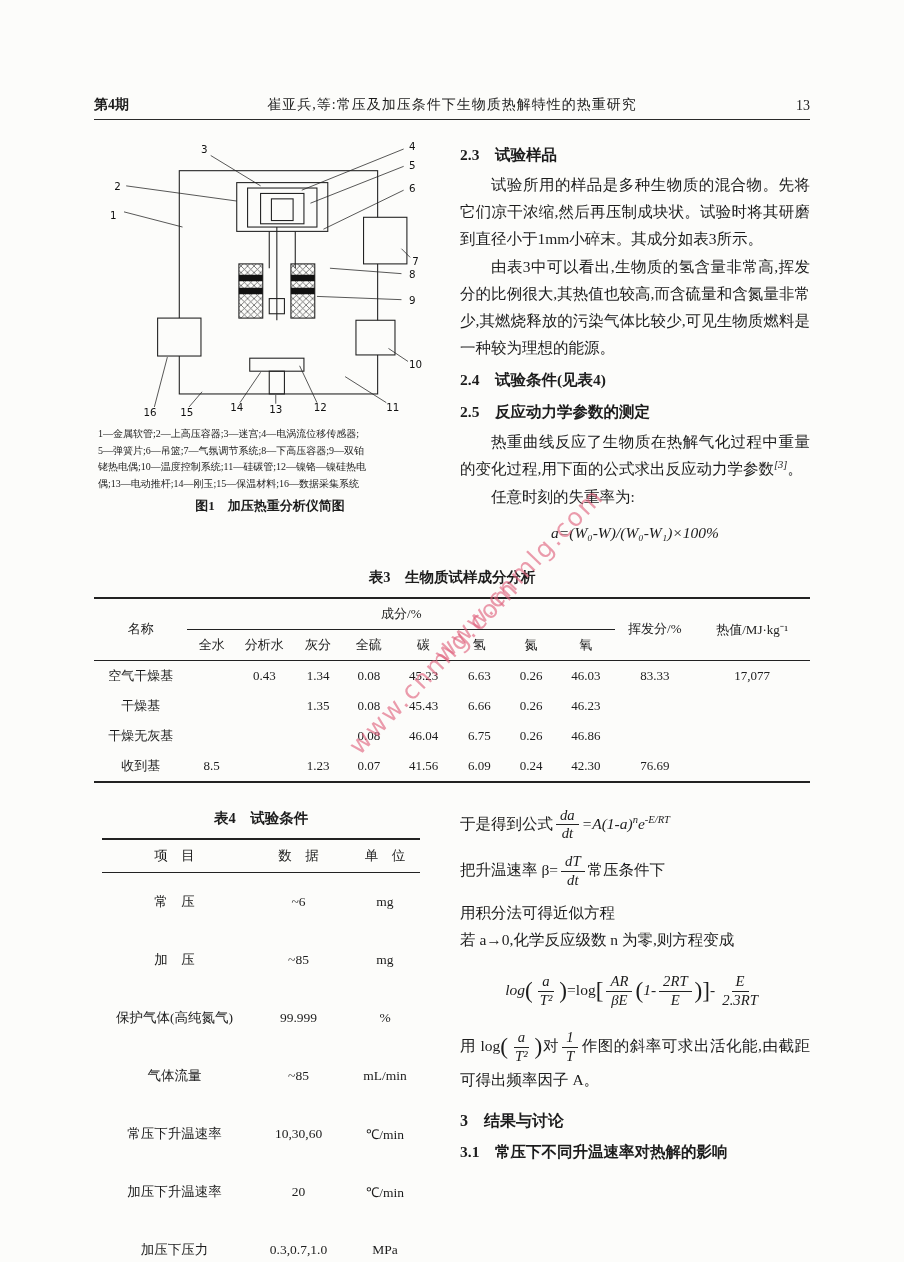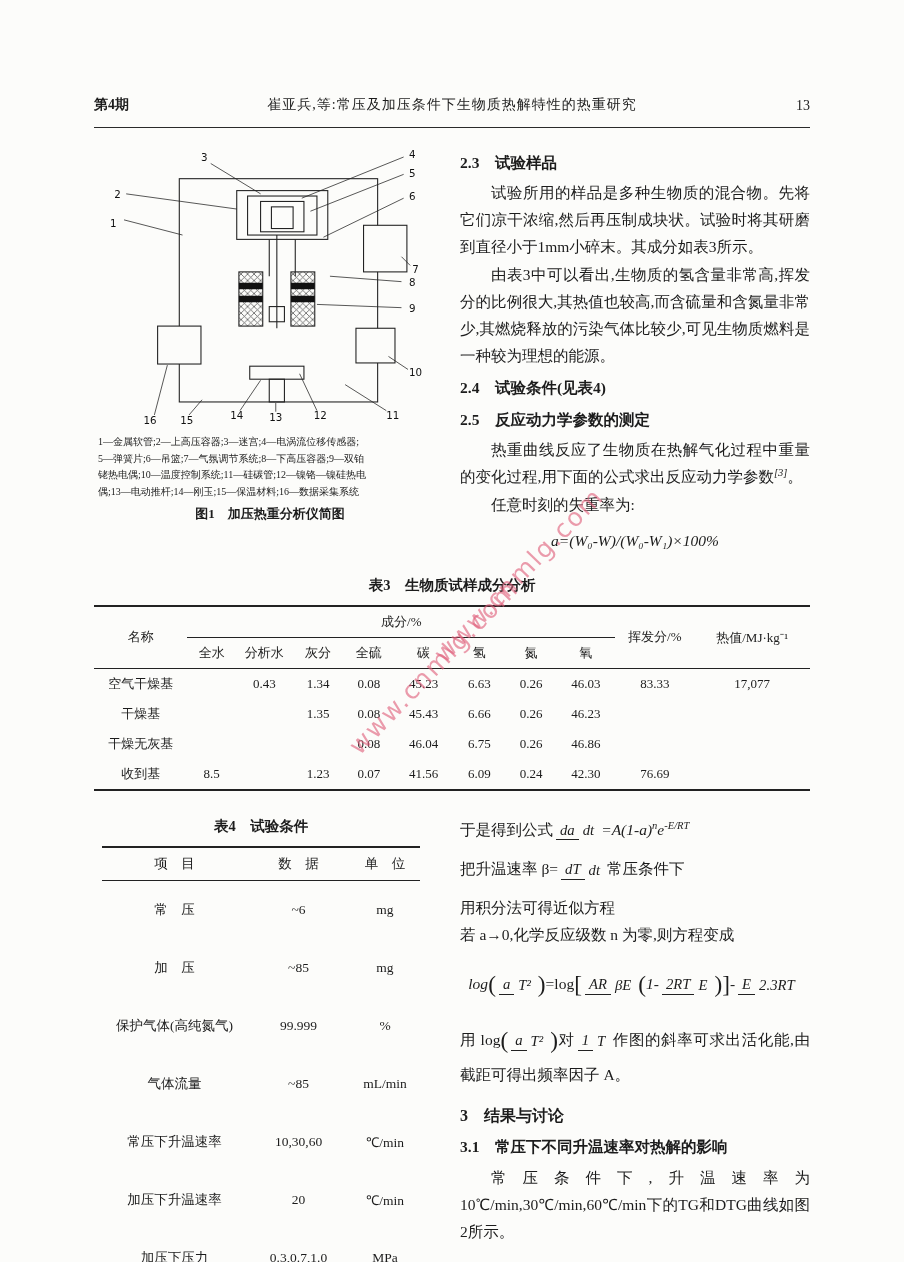--- a/index.html
+++ b/index.html
@@ -2,21 +2,21 @@
 <html><head>
 <meta charset="utf-8">
 <style>
   * { margin:0; padding:0; box-sizing:border-box; }
   html,body { background:#ffffff; }
   body { width:904px; height:1262px; position:relative; font-family:"Liberation Serif", serif; color:#1c1c1c; }
   .page { position:absolute; inset:0; background:#fcfcfa; overflow:hidden; }
   .content { position:absolute; left:94px; top:96px; width:716px; }
 
   
-  .header { display:flex; align-items:flex-end; font-size:14px; padding-bottom:13px; border-bottom:1.5px solid #2a2a2a; }
+  .header { display:flex; align-items:flex-end; font-size:14px; padding-bottom:5px; border-bottom:1.5px solid #2a2a2a; }
   .header .issue { width:90px; font-weight:bold; }
   .header .ht { flex:1; text-align:center; letter-spacing:1px; }
   .header .pno { width:90px; text-align:right; }
 
   .row1 { display:flex; margin-top:16px; }
   .col-fig { width:352px; }
   .col-text { width:364px; padding-left:14px; }
   .row2 { display:flex; margin-top:14px; }
   .col-l { width:352px; }
   .col-r { width:364px; padding-left:14px; }
@@ -39,21 +39,21 @@
   .t3 .grp { border-bottom:1px solid #222; }
   .t3 .hb { border-bottom:1px solid #222; }
   .t4 { width:318px; margin-left:8px; border-top:2px solid #222; border-bottom:2px solid #222; font-size:13.5px; }
   .t4 th { border-bottom:1px solid #222; font-weight:normal; padding:7px 2px; text-align:center; }
   .t4 td { padding:20px 2px; text-align:center; }
 
   
   .math { font-style:italic; }
   .formula { text-align:center; margin:14px 0; font-size:15.5px; }
   .fline { font-size:15.5px; line-height:1.9; margin:10px 0; }
-  .frac { display:inline-flex; flex-direction:row; align-items:center; vertical-align:middle; margin:0 3px; font-style:italic; font-size:0.95em; }
+  .frac { display:inline-flex; flex-direction:column; align-items:center; vertical-align:middle; margin:0 3px; font-style:italic; font-size:0.95em; }
   .frac .num { border-bottom:1px solid #222; padding:0 4px; line-height:1.2; }
   .frac .den { padding:0 4px; line-height:1.2; }
   sup { font-size:0.68em; font-style:italic; }
   .big { font-size:1.5em; vertical-align:-0.12em; font-style:normal; }
 
   .sec3h { font-weight:bold; font-size:16px; margin:18px 0 8px; }
   .sec31h { font-weight:bold; font-size:15.5px; margin:10px 0 6px; }
 
   
   .wm { position:absolute; font-family:"DejaVu Sans", sans-serif; font-size:25px; letter-spacing:2px; opacity:0.62; transform-origin:0 0; transform:rotate(-46deg); z-index:9; pointer-events:none; white-space:nowrap; }
@@ -366,18 +366,17 @@
           <span>用 log</span><span class="big">(</span><span class="frac">
               <span class="num">a</span>
               <span class="den">T²</span>
             </span><span class="big">)</span><span>对</span><span class="frac">
               <span class="num">1</span>
               <span class="den">T</span>
             </span><span>作图的斜率可求出活化能,</span><span>由截距可得出频率因子 A。</span>
         </p>
         <div class="sec3h">3　结果与讨论</div>
         <div class="sec31h">3.1　常压下不同升温速率对热解的影响</div>
-        <p class="indent">常压条件下,升温速率为10℃/min,30℃/min,60℃/min下的TG和DTG曲线如图2所示。</p>
       </div>
     </div>
 
   </div>
 </div>
 
 </body></html>

